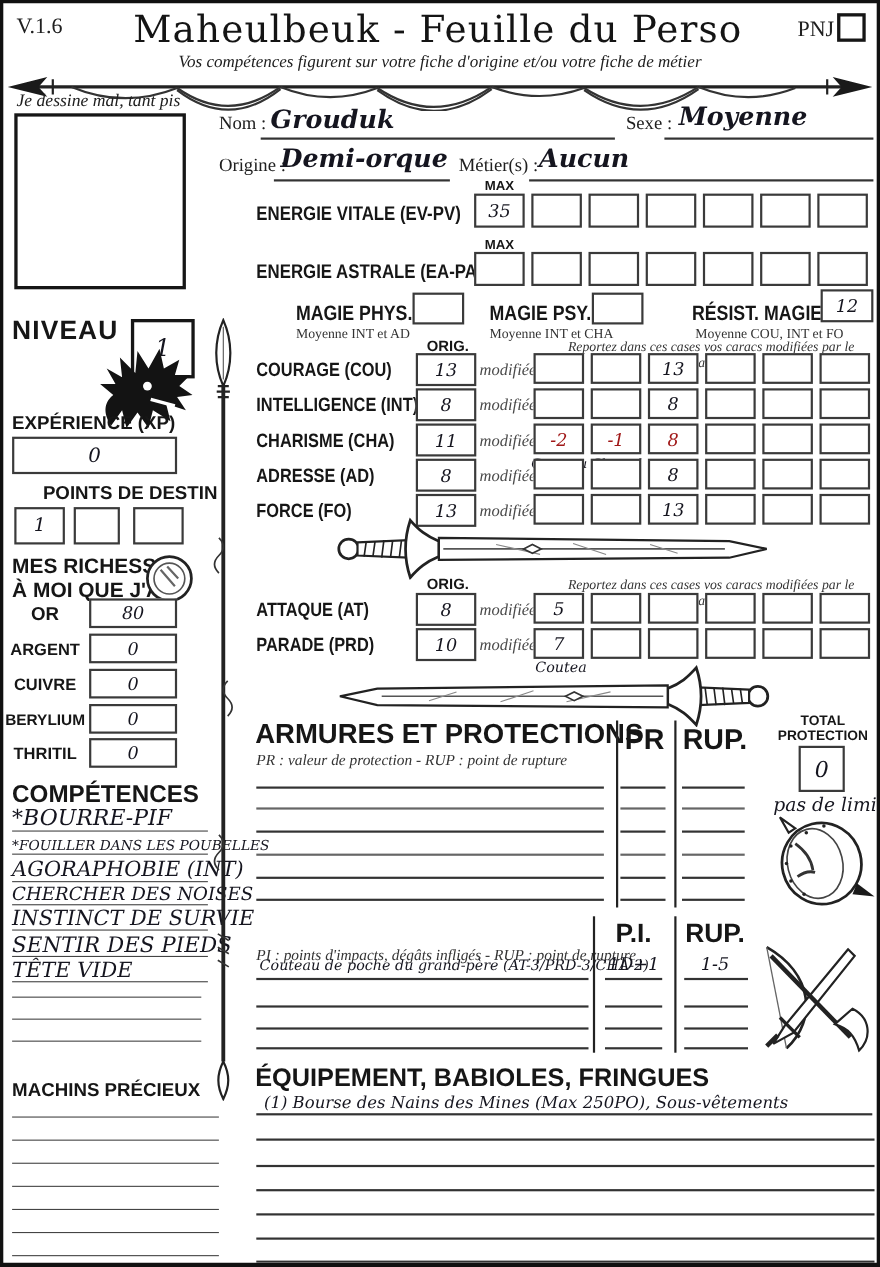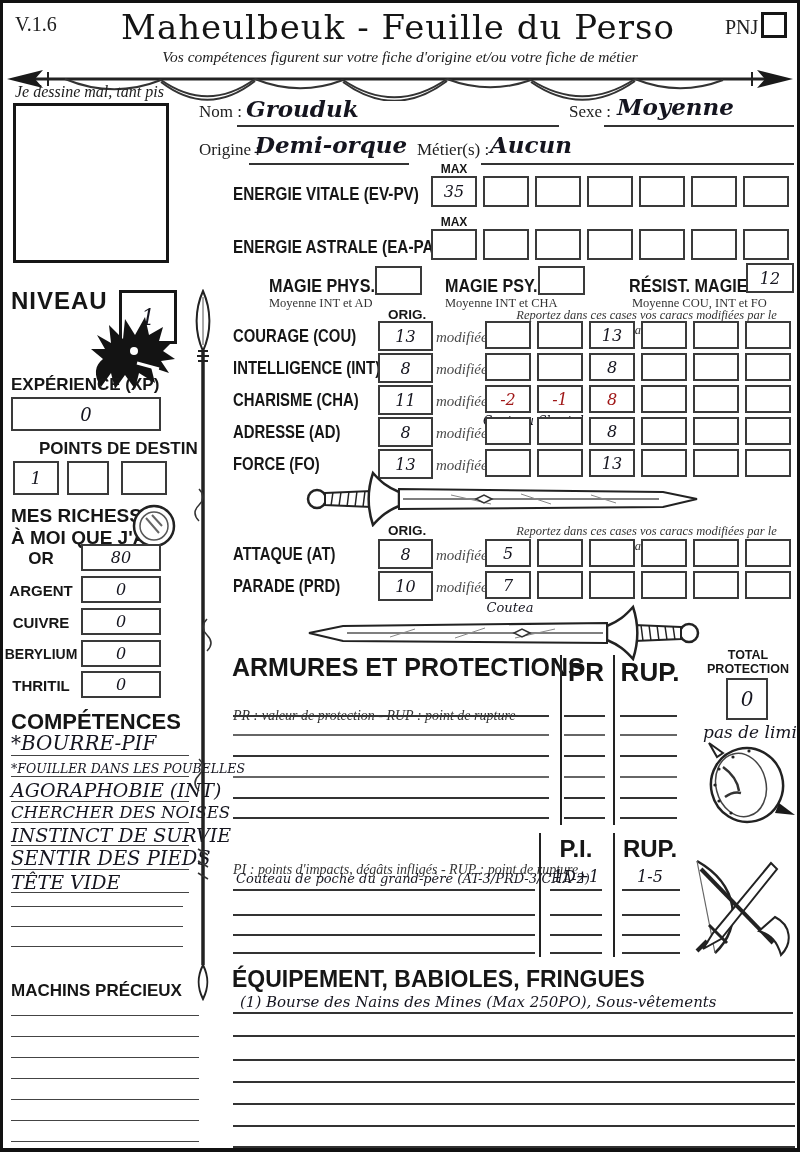--- a/index.html
+++ b/index.html
@@ -319,21 +319,21 @@
     <path d="M24,24 L70,22 L70,38 L24,36 Z" fill="#fff" stroke="#222" stroke-width="2"></path>
     <path d="M32,23 L30,37 M40,23 L38,37 M48,22 L46,38 M56,22 L54,38 M64,22 L62,38" stroke="#222" stroke-width="1.5"></path>
     <path d="M72,4 C66,22 66,38 72,56 C80,47 86,42 98,37 L98,23 C86,18 80,13 72,4 Z" fill="#fff" stroke="#222" stroke-width="2.5"></path>
     <path d="M98,20 L362,23 L396,30 L362,38 L98,40 Z" fill="#fff" stroke="#222" stroke-width="2"></path>
     <line x1="102" y1="30" x2="358" y2="30" stroke="#555" stroke-width="1.5"></line>
     <path d="M150,26 L190,35 M220,25 L250,35 M290,26 L315,34" stroke="#888" stroke-width="1"></path>
     <path d="M175,30 l8,-4 l8,4 l-8,4 Z" fill="#fff" stroke="#333" stroke-width="1.5"></path>
   </svg>
 
   <div class="abs lbl" style="left:229px;top:650px;font-size:25px;">ARMURES ET PROTECTIONS</div>
-  <div class="abs serif ital" style="left:230px;top:681px;font-size:14px;color:#333;margin-top:24px;">PR : valeur de protection - RUP : point de rupture</div>
+  <div class="abs serif ital" style="left:230px;top:681px;font-size:14px;color:#333;">PR : valeur de protection - RUP : point de rupture</div>
   <div class="abs vrule" style="left:557px;top:652px;height:170px;"></div>
   <div class="abs vrule" style="left:610px;top:652px;height:170px;"></div>
   <div class="abs lbl ctr" style="left:558px;top:654px;width:50px;font-size:26px;">PR</div>
   <div class="abs lbl ctr" style="left:612px;top:654px;width:70px;font-size:26px;">RUP.</div>
 
   <div class="abs uline" style="left:230px;top:698px;width:316px;height:14px;"></div>
   <div class="abs uline" style="left:561px;top:698px;width:41px;height:14px;"></div>
   <div class="abs uline" style="left:617px;top:698px;width:57px;height:14px;"></div>
   <div class="abs uline" style="left:230px;top:717px;width:316px;height:14px;border-color:#666;"></div>
   <div class="abs uline" style="left:561px;top:717px;width:41px;height:14px;border-color:#666;"></div>

